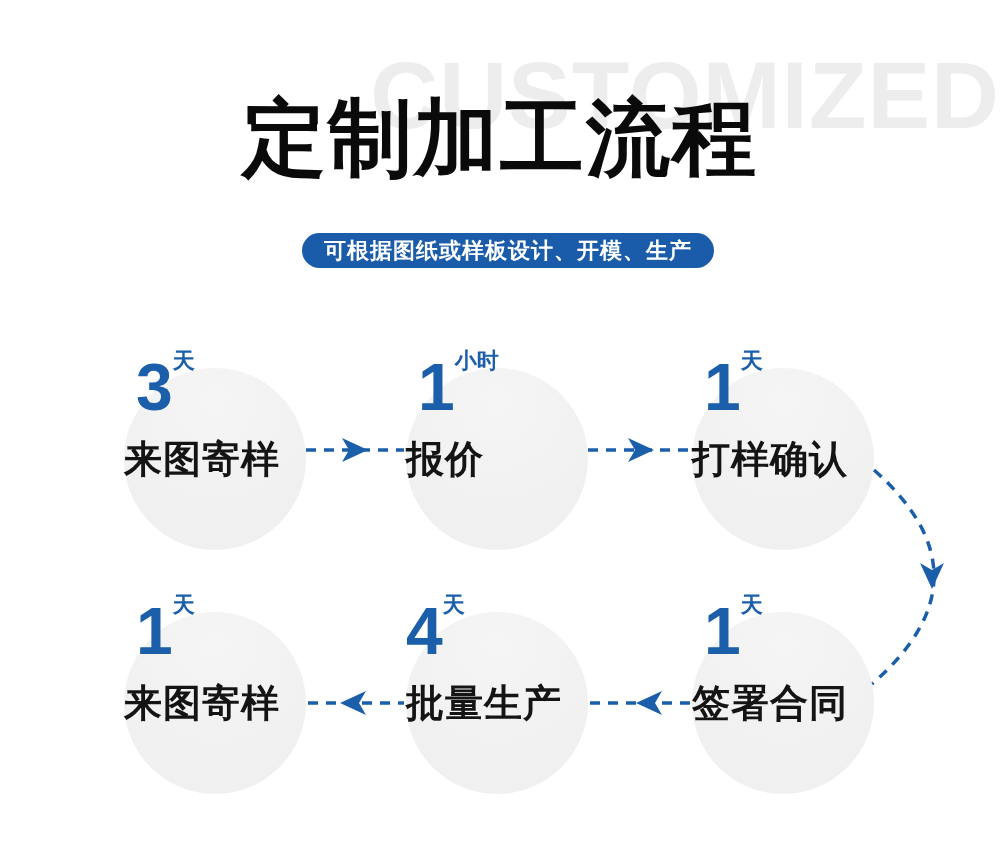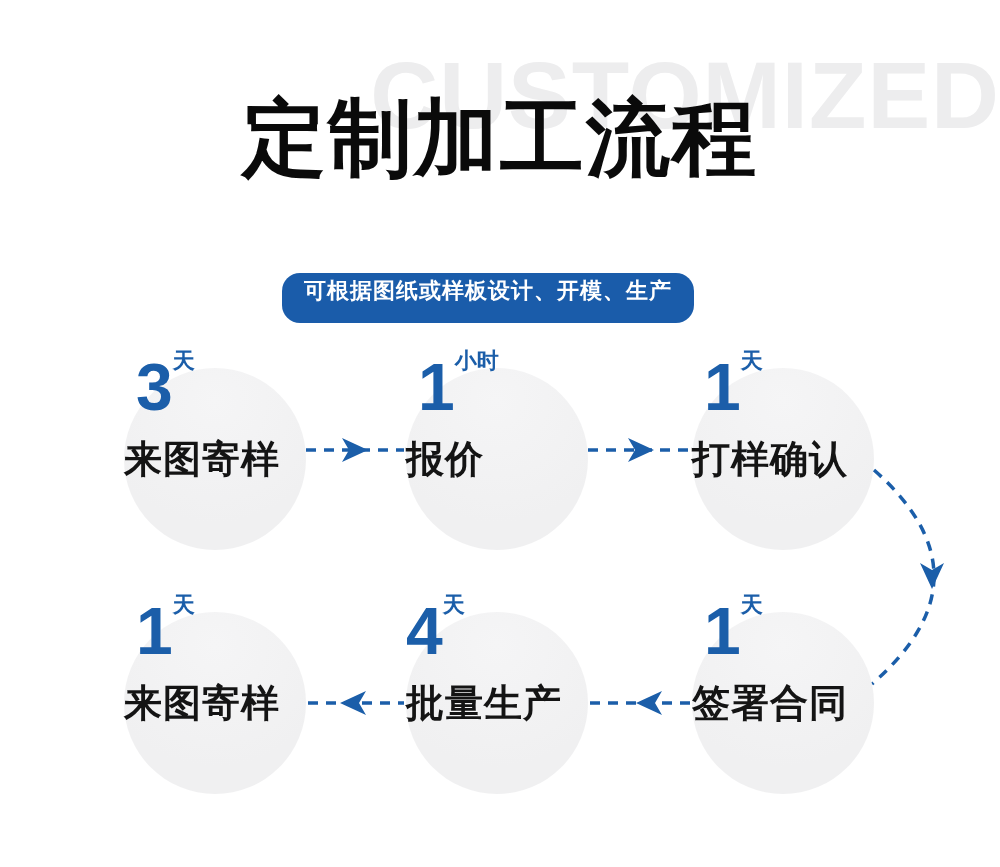--- a/index.html
+++ b/index.html
@@ -17,27 +17,26 @@
     color:#ededee;line-height:1;
     user-select:none;
   }
   .title{
     position:absolute;left:0;top:92px;width:1000px;margin:0;
     text-align:center;
     font-size:84px;font-weight:900;letter-spacing:2px;
     color:#0a0a0a;line-height:1.1;
   }
   .banner{
-    position:absolute;left:488px;top:233px;transform:translateX(-50%);
-    height:50px;line-height:35px;
+    position:absolute;left:508px;top:233px;transform:translateX(-50%);
+    height:35px;line-height:35px;
     padding:0 22px;border-radius:18px;
     background:#1a5caa;color:#ffffff;
     font-size:22px;font-weight:700;letter-spacing:1px;
     white-space:nowrap;
-    margin-top:40px;
   }
   .arrows{position:absolute;left:0;top:0;pointer-events:none;}
   .step{position:absolute;width:182px;height:182px;}
   .circle{
     position:absolute;left:0;top:0;width:182px;height:182px;
     border-radius:50%;
     background:radial-gradient(circle at 50% 18%, #f5f5f6 0%, #f0f0f1 70%);
     display:flex;align-items:center;justify-content:flex-start;
   }
   .label{

